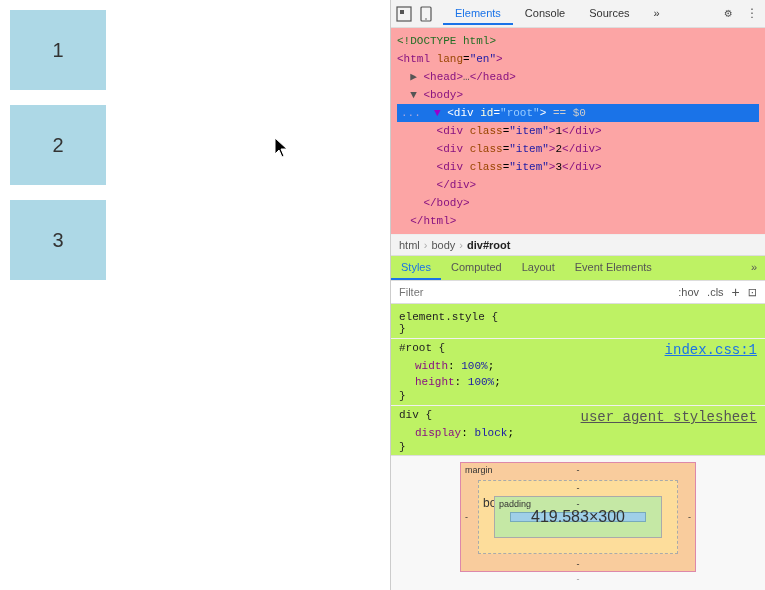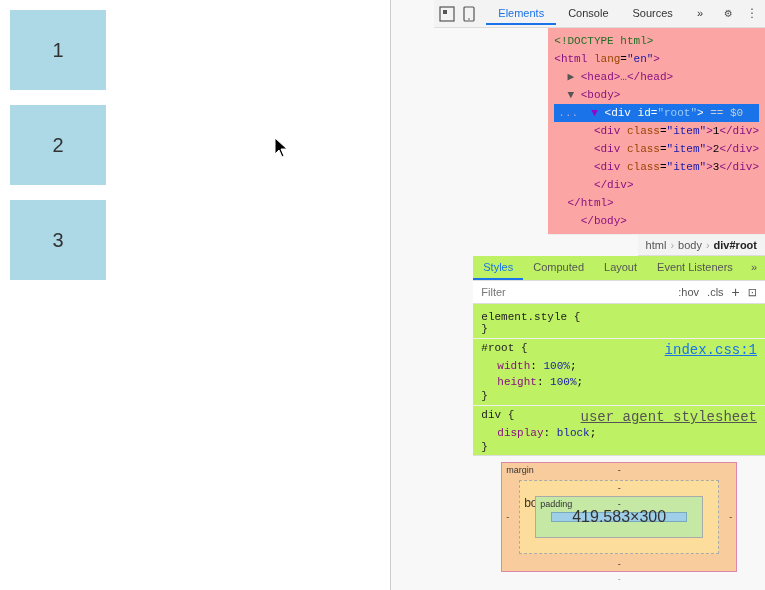--- a/index.html
+++ b/index.html
@@ -42,21 +42,20 @@
     
     .devtools {
       width: 375px;
       height: 590px;
       background: #f8f8f8;
       border-left: 1px solid #ccc;
       display: flex;
       flex-direction: column;
       font-family: 'Courier New', monospace;
       font-size: 11px;
-      align-items: flex-end;
     }
 
     
     .devtools-toolbar {
       display: flex;
       align-items: center;
       background: #f3f3f3;
       border-bottom: 1px solid #ddd;
       padding: 2px 4px;
       gap: 4px;
@@ -325,42 +324,42 @@
     <div class="tree-line">
       &nbsp;&nbsp;&nbsp;&nbsp;&nbsp;&nbsp;<span class="tag">&lt;div</span> <span class="attr-name">class</span>=<span class="attr-value">"item"</span><span class="tag">&gt;</span>2<span class="tag">&lt;/div&gt;</span>
     </div>
     <div class="tree-line">
       &nbsp;&nbsp;&nbsp;&nbsp;&nbsp;&nbsp;<span class="tag">&lt;div</span> <span class="attr-name">class</span>=<span class="attr-value">"item"</span><span class="tag">&gt;</span>3<span class="tag">&lt;/div&gt;</span>
     </div>
     <div class="tree-line">
       &nbsp;&nbsp;&nbsp;&nbsp;&nbsp;&nbsp;<span class="tag">&lt;/div&gt;</span>
     </div>
     <div class="tree-line">
+      &nbsp;&nbsp;&nbsp;&nbsp;<span class="tag">&lt;/body&gt;</span>
+    </div>
+    <div class="tree-line">
       &nbsp;&nbsp;<span class="tag">&lt;/html&gt;</span>
-    </div>
-    <div class="tree-line">
-      &nbsp;&nbsp;&nbsp;&nbsp;<span class="tag">&lt;/body&gt;</span>
     </div>
   </div>
 
   <div class="breadcrumb">
     <span class="breadcrumb-item">html</span>
     <span style="color:#aaa;">›</span>
     <span class="breadcrumb-item">body</span>
     <span style="color:#aaa;">›</span>
     <span class="breadcrumb-item current">div#root</span>
   </div>
 
   <div class="styles-section">
 
     <div class="panel-tabs">
       <div class="panel-tab active">Styles</div>
       <div class="panel-tab">Computed</div>
       <div class="panel-tab">Layout</div>
-      <div class="panel-tab">Event Listeners</div>
+      <div class="panel-tab">Event Elements</div>
       <div class="panel-tab panel-tab-more">»</div>
     </div>
 
     <div class="filter-bar">
       <input class="filter-input" type="text" placeholder="Filter" style="">
       <div class="filter-actions">
         <span>:hov</span>
         <span>.cls</span>
         <span style="font-size:14px;">+</span>
         <span>⊡</span>

